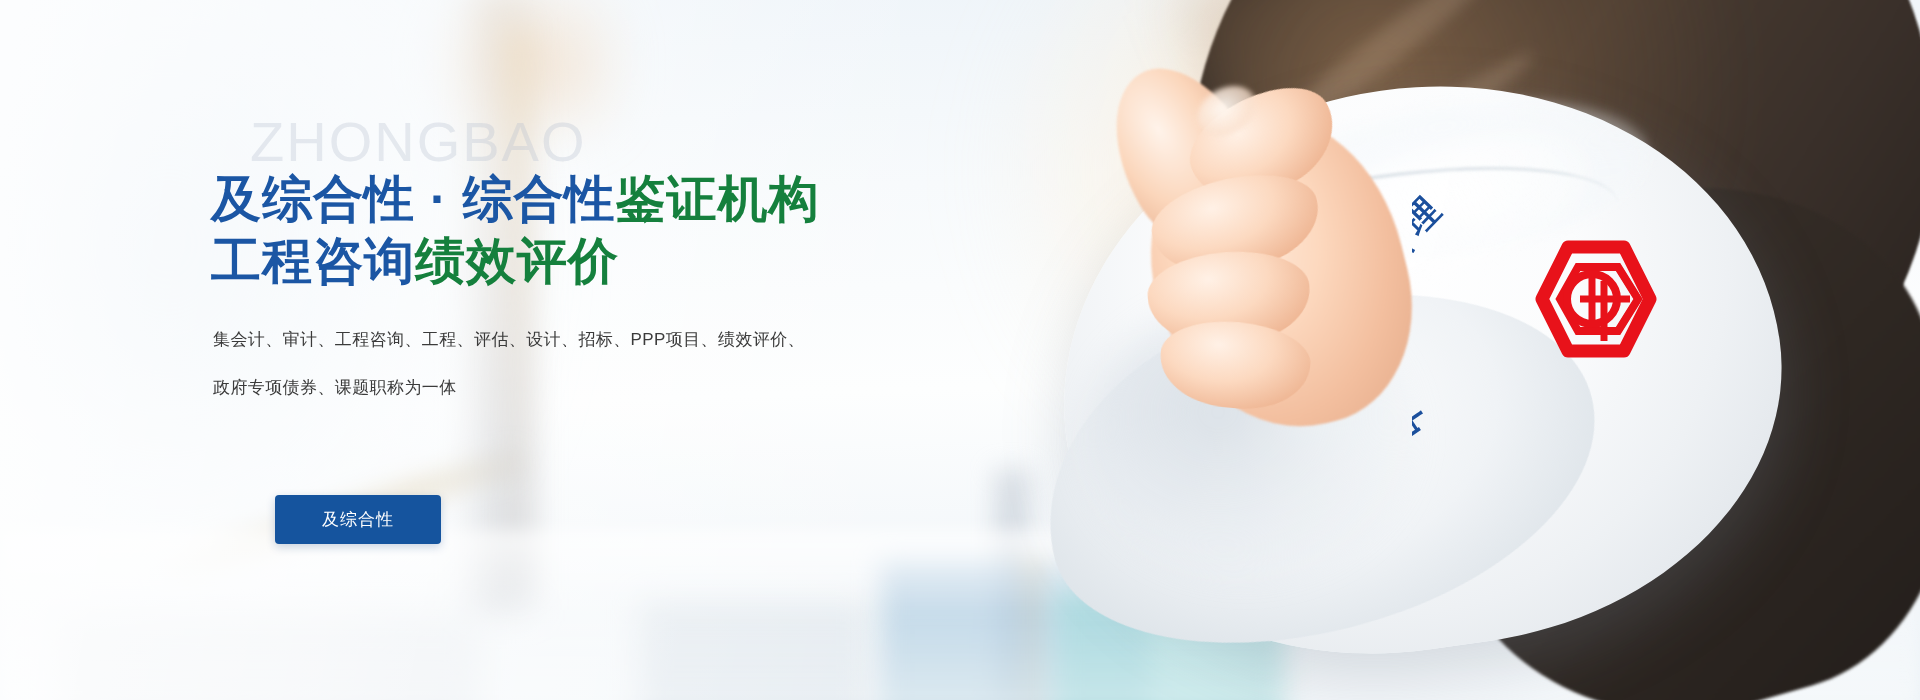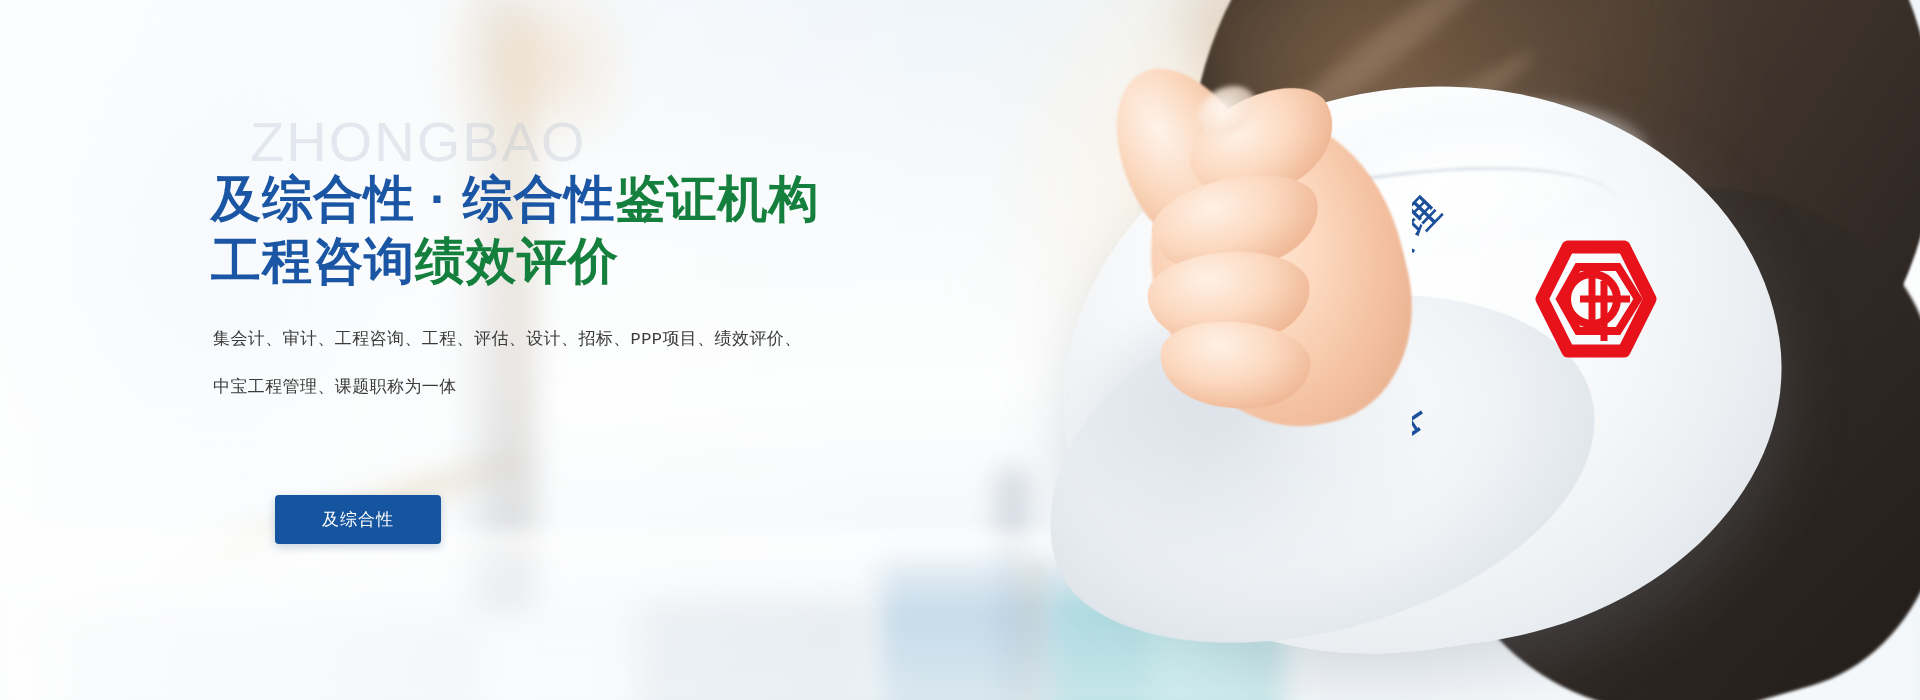--- a/index.html
+++ b/index.html
@@ -226,21 +226,21 @@
   }
 
   .headline{ position:absolute; left:0; top:168px; width:860px; }
   .hl-line{
     font-size:50px; font-weight:700; line-height:62px;
     letter-spacing:1px; white-space:nowrap;
   }
   .hl-blue{ color:#1B56A4; }
   .hl-orange{ color:#15803d; }
 
-  .subtitle{ position:absolute; left:2px; top:316px; width:650px;font-family:Liberation Mono, monospace; }
+  .subtitle{ position:absolute; left:2px; top:316px; width:650px; }
   .sub-line{
     font-size:17px; color:#3b3b3b; line-height:48px;
     letter-spacing:.4px; white-space:nowrap;
   }
 
   .cta{
     position:absolute; left:64px; top:495px;
     width:166px; height:49px;
     background:#15549E;
     border:none; border-radius:4px;
@@ -331,19 +331,19 @@
       <div class="hl-line">
         <span class="hl-blue">及综合性 · 综合性</span><span class="hl-orange">鉴证机构</span>
       </div>
       <div class="hl-line">
         <span class="hl-blue">工程咨询</span><span class="hl-orange">绩效评价</span>
       </div>
     </div>
 
     <div class="subtitle">
       <div class="sub-line">集会计、审计、工程咨询、工程、评估、设计、招标、PPP项目、绩效评价、</div>
-      <div class="sub-line">中宝工程管理、课题职称为一体</div>
+      <div class="sub-line">政府专项债券、课题职称为一体</div>
     </div>
 
     <button class="cta">及综合性</button>
   </div>
 
 </div>
 
 </body></html>

